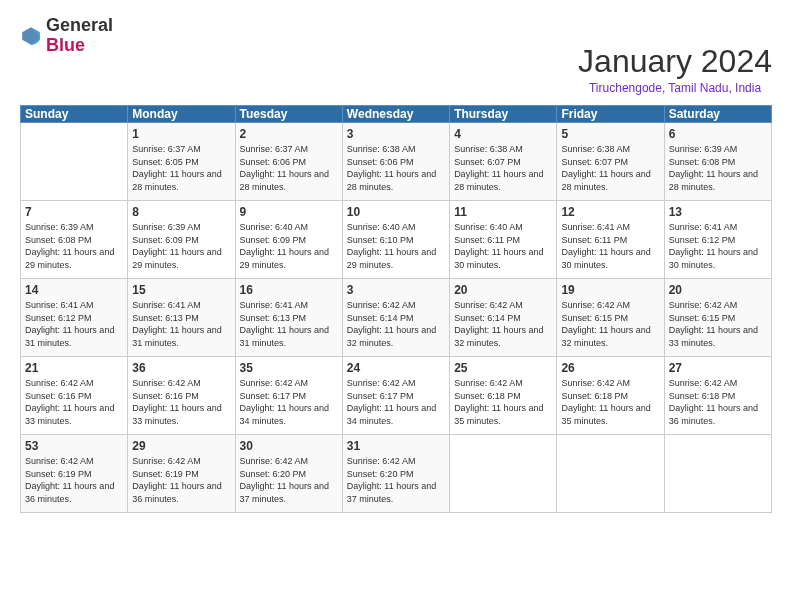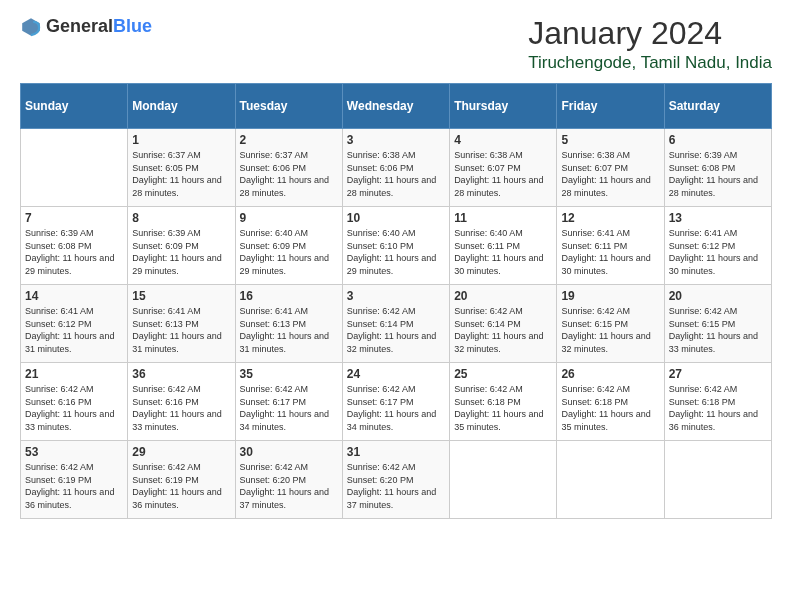--- a/index.html
+++ b/index.html
@@ -21,63 +21,64 @@
       justify-content: space-between;
       align-items: flex-start;
       margin-bottom: 10px;
     }
     .logo {
       display: flex;
       align-items: center;
     }
     .logo-text {
       display: flex;
-      flex-direction: row;
+      flex-direction: column;
       line-height: 1.1;
     }
     .logo-general {
       font-size: 18px;
       font-weight: bold;
       color: #333;
     }
     .logo-blue {
       font-size: 18px;
       font-weight: bold;
-      color: #3b82f6;
+      color: #be185d;
     }
     .logo-icon {
       width: 22px;
       height: 22px;
       margin-right: 4px;
     }
     .title-block {
-      text-align: left;
+      text-align: center;
+      margin-top: 28px;
     }
     .month-title {
       font-size: 32px;
       font-weight: normal;
       color: #333;
       line-height: 1.1;
     }
     .location {
-      font-size: 17px;
-      color: #14532d;
+      font-size: 12px;
+      color: #6d28d9;
       margin-top: 2px;
     }
     table {
       width: 100%;
       border-collapse: collapse;
       table-layout: fixed;
     }
     thead tr th {
       background: #2e6da4;
       color: #fff;
       font-size: 12px;
       font-weight: bold;
-      padding: 15px 4px;
+      padding: 1px 4px;
       text-align: left;
       border: 1px solid #5a8fbe;
     }
     tbody tr td {
       border: 1px solid #ccc;
       vertical-align: top;
       padding: 4px 4px 3px 4px;
       font-size: 9.5px;
       color: #333;
       height: 78px;

